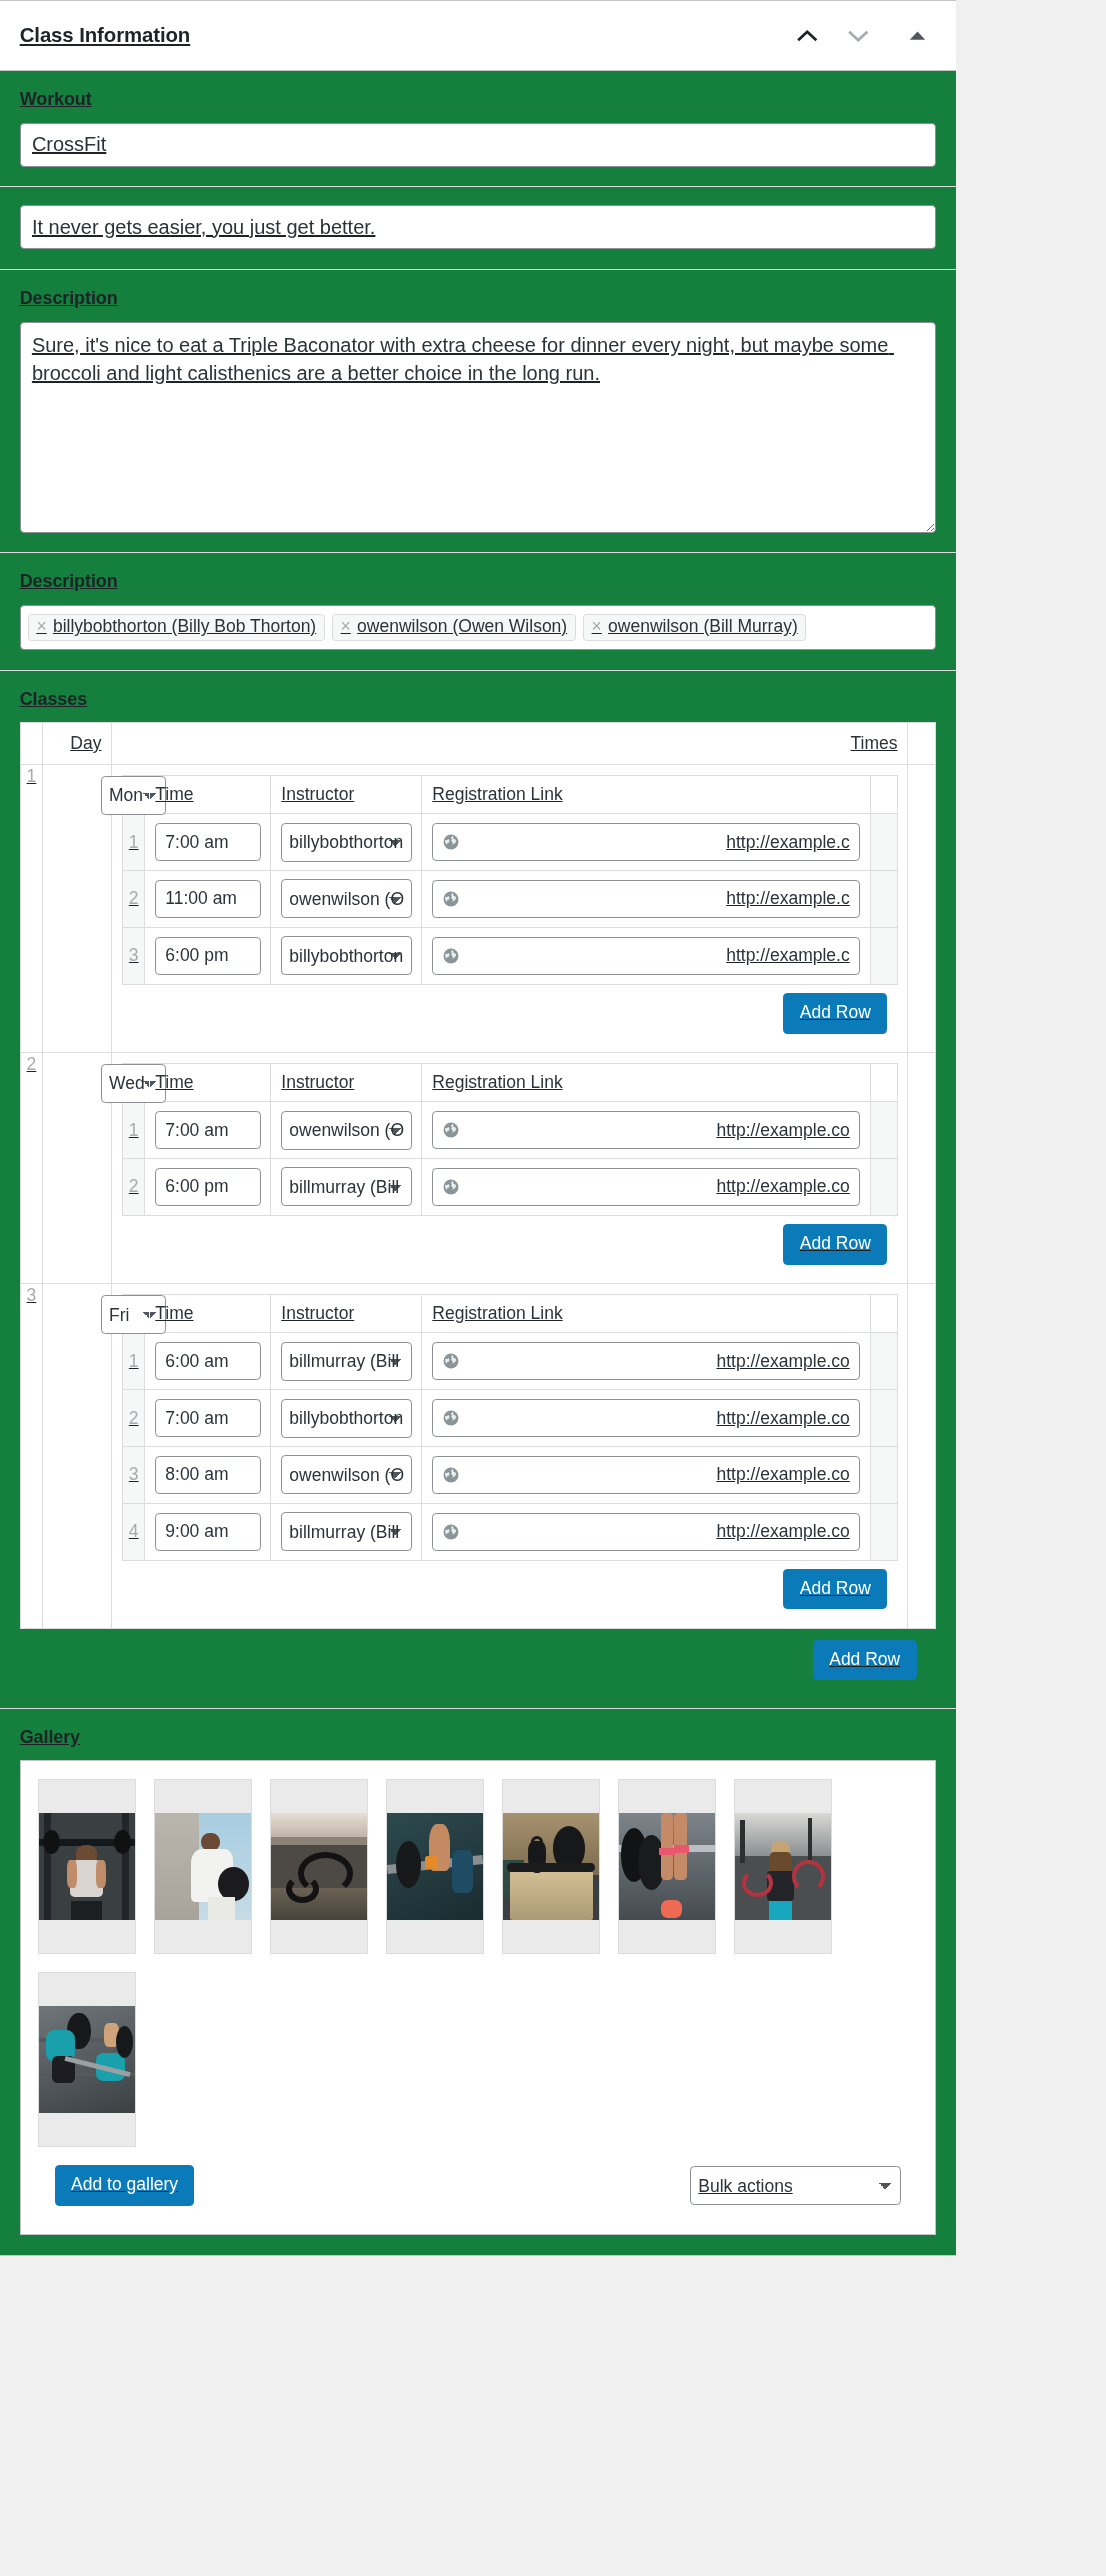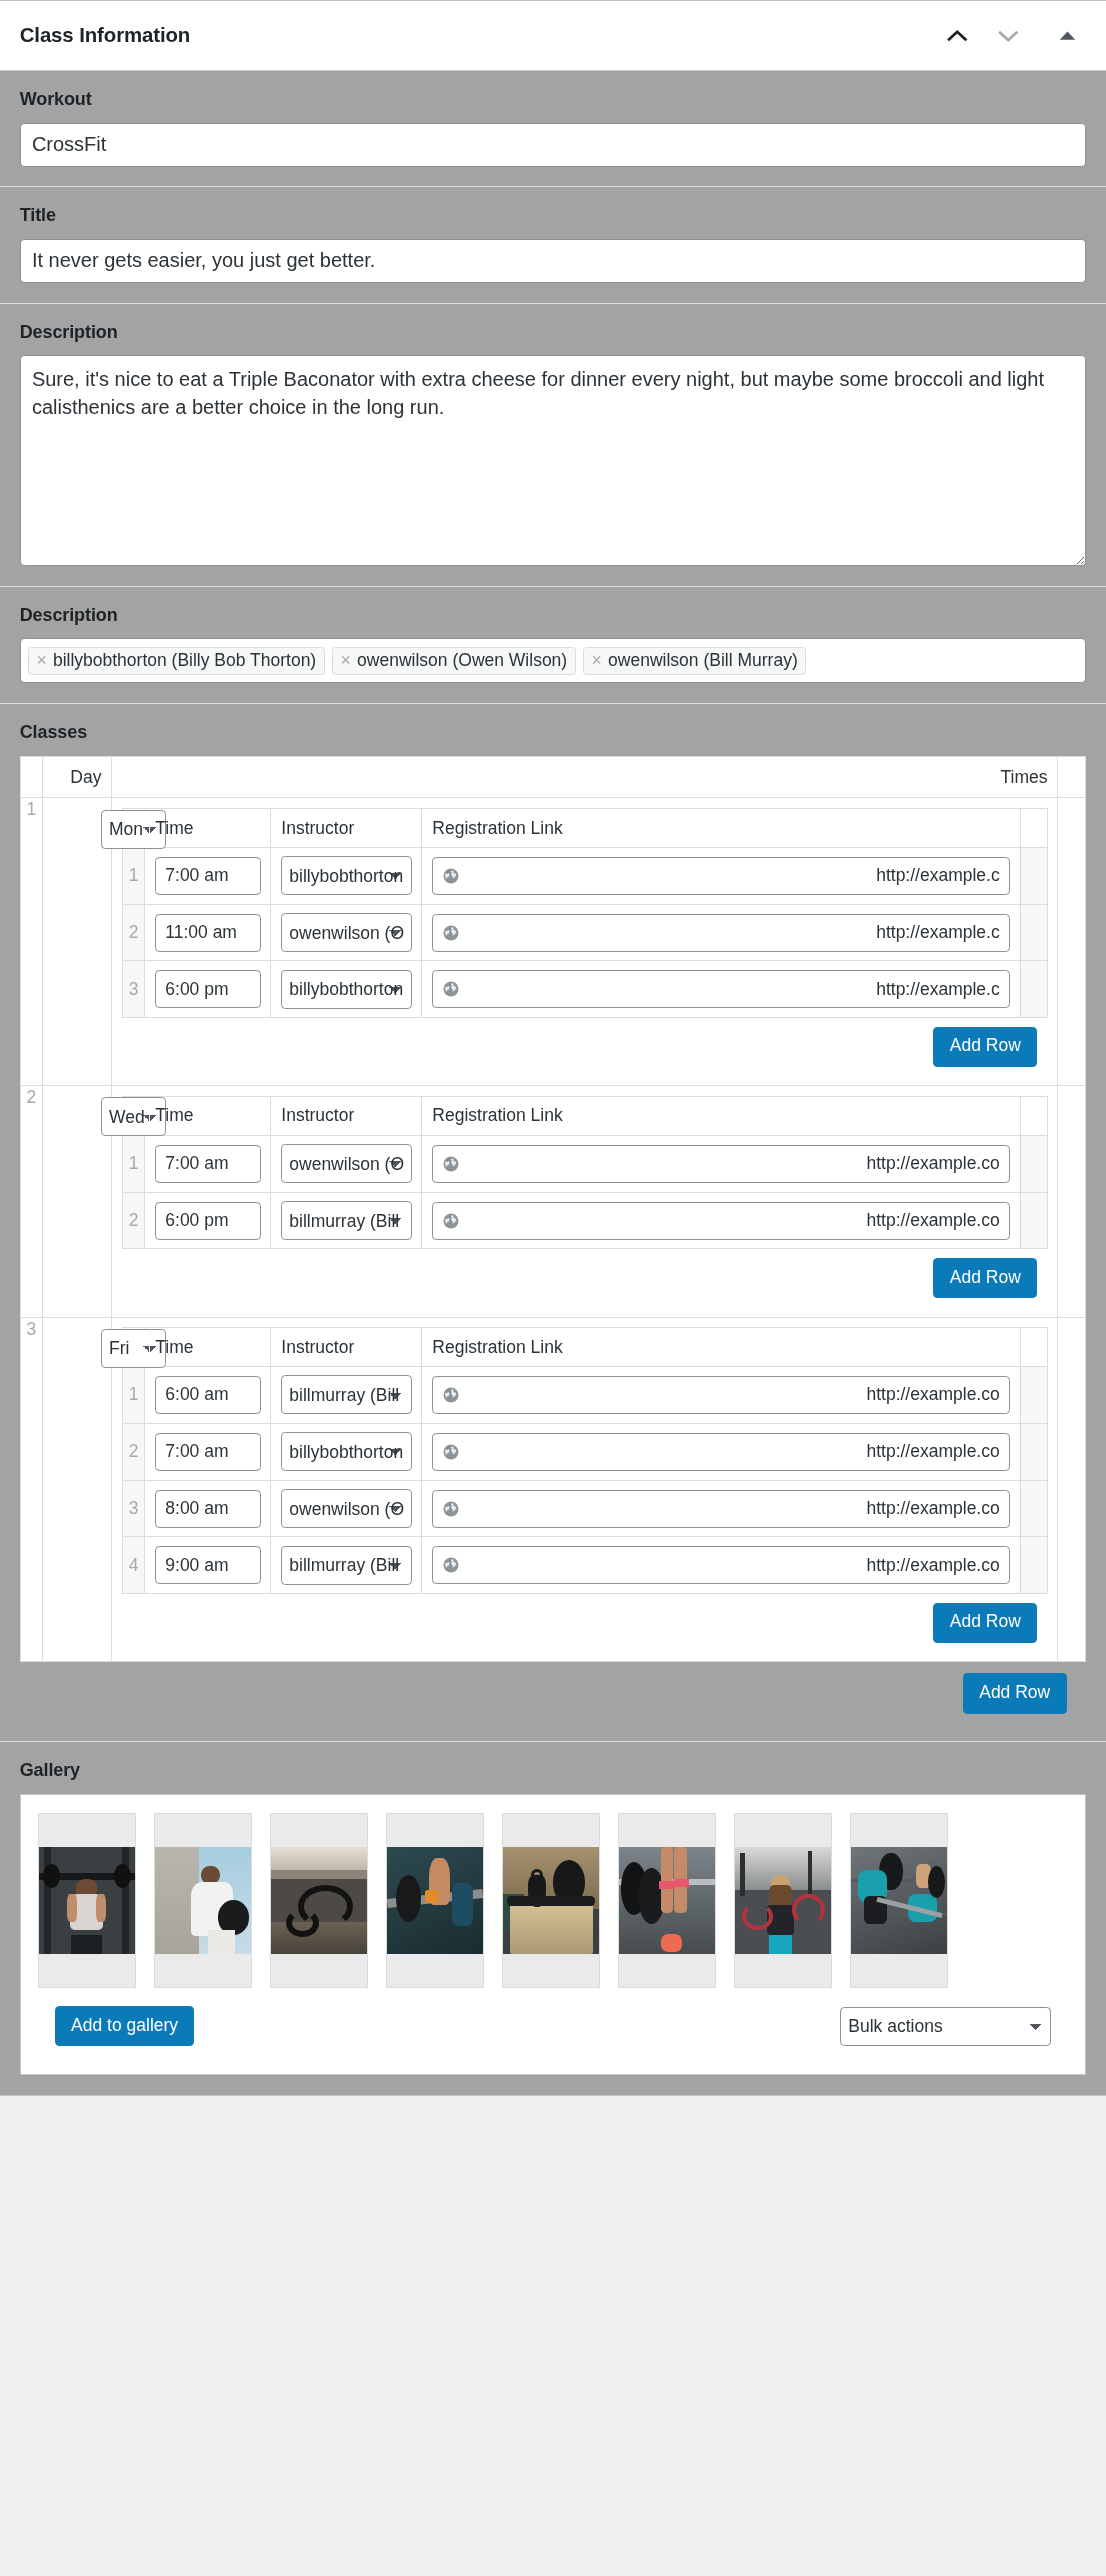--- a/index.html
+++ b/index.html
@@ -7,25 +7,26 @@
   body {
     width: 1106px;
     background: #f0f0f1;
     font-family: "Liberation Sans", sans-serif;
     font-size: 17.5px;
     color: #1d2327;
     -webkit-font-smoothing: antialiased;
   }
 
   .postbox {
-    width: 1106px;
-    background: #a3a3a3;
+    width: 956px;
+    background: #15803d;
     border: 0.7px solid #c3c4c7;
     border-left: 0;
     border-right: 0;
+    text-decoration: underline;
   }
 
   
   .pb-header {
     display: flex;
     align-items: center;
     height: 70px;
     border-bottom: 0.7px solid #c3c4c7;
     padding: 0 19.7px 0 19.7px;
     background: #fff;
@@ -337,21 +338,20 @@
         </svg>
     </button>
   </div>
 
   <div class="field">
     <span class="flabel">Workout</span>
     <input class="txtinput" type="text" value="CrossFit" style="">
   </div>
 
   <div class="field">
-    <span class="flabel">Title</span>
     <input class="txtinput" type="text" value="It never gets easier, you just get better." style="">
   </div>
 
   <div class="field">
     <span class="flabel">Description</span>
     <textarea class="txtinput" style="">Sure, it's nice to eat a Triple Baconator with extra cheese for dinner every night, but maybe some broccoli and light calisthenics are a better choice in the long run.</textarea>
   </div>
 
   <div class="field">
     <span class="flabel">Description</span>

